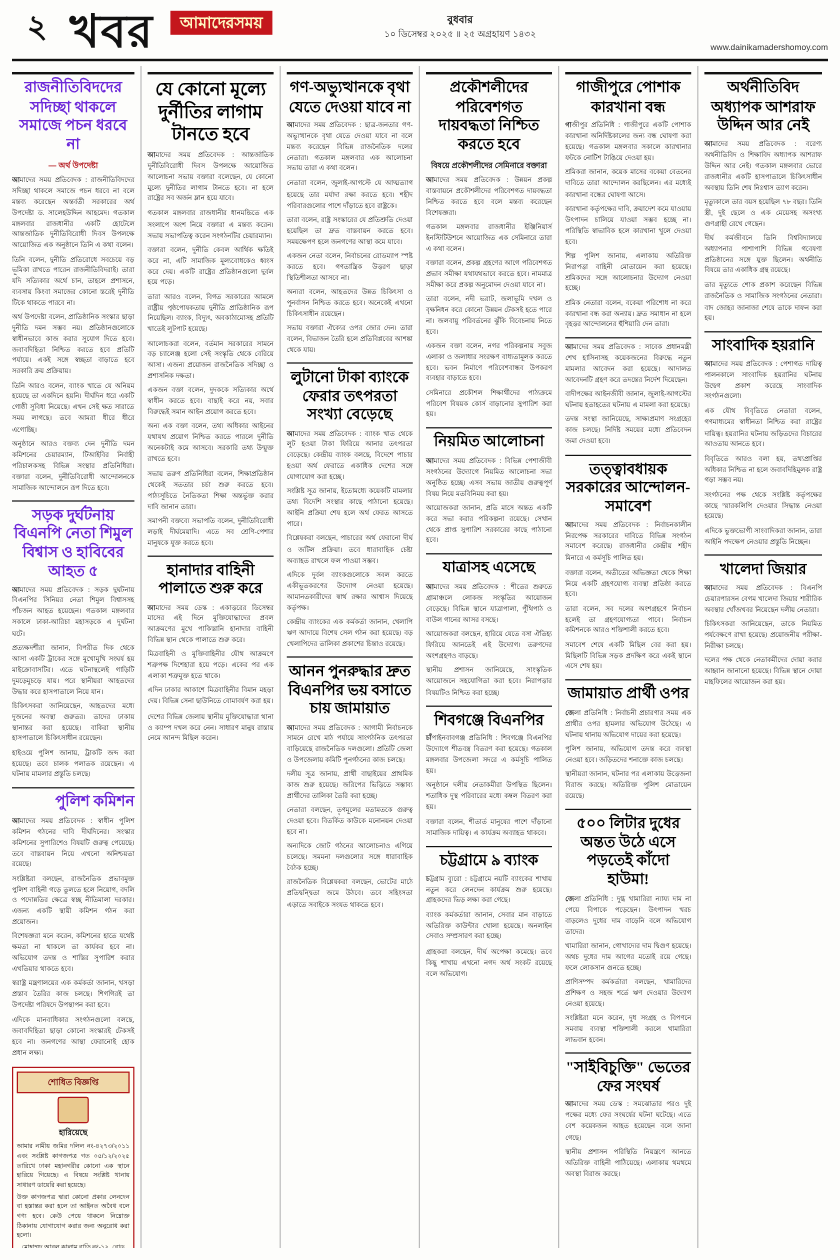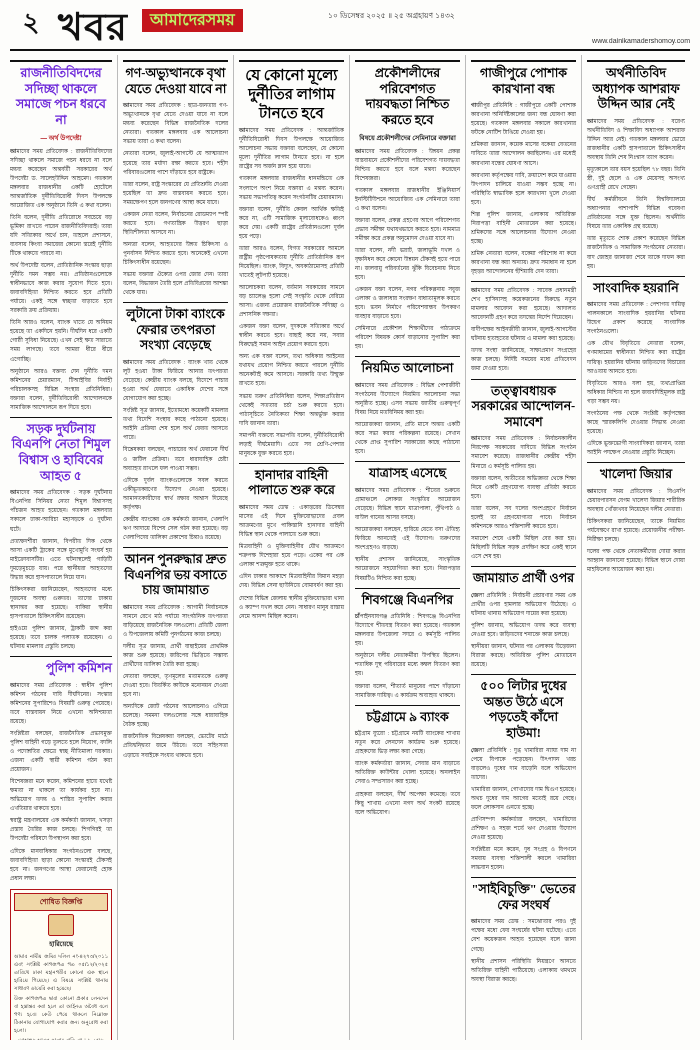--- a/index.html
+++ b/index.html
@@ -39,23 +39,23 @@
   .section-title {
     font-family: "Liberation Serif", serif;
     font-size: 38px;
     font-weight: bold;
     letter-spacing: 1px;
     padding: 0 14px 0 6px;
     line-height: 1;
   }
   .logo-box {
     background: #c4161c;
-    color: #bef264;
+    color: #fef9c3;
     font-family: "Liberation Serif", serif;
-    font-size: 16px;
+    font-size: 13px;
     font-weight: bold;
     padding: 3px 8px 4px 8px;
     line-height: 1;
     margin-top: 1px;
   }
   .date-block {
     flex: 1;
     text-align: center;
     font-size: 7.5px;
     line-height: 1.5;
@@ -161,20 +161,21 @@
 </head>
 <body>
 
 <div class="page">
 
   <div class="masthead">
     <div class="page-num">২</div>
     <div class="section-title">খবর</div>
     <div class="logo-box">আমাদেরসময়</div>
     <div class="date-block">
+      <div class="dow">বুধবার</div>
       <div>১০ ডিসেম্বর ২০২৫ ॥ ২৫ অগ্রহায়ণ ১৪৩২</div>
     </div>
     <div class="site">www.dainikamadershomoy.com</div>
   </div>
 
   <div class="grid">
 
     <div class="col first">
       <div class="hl thick"></div>
       <h2 class="head red">রাজনীতিবিদদের সদিচ্ছা থাকলে সমাজে পচন ধরবে না</h2>
@@ -208,47 +209,20 @@
         <p>উক্ত কাগজপত্র দ্বারা কোনো প্রকার লেনদেন বা হস্তান্তর করা হলে তা আইনত অবৈধ বলে গণ্য হবে। কেউ পেয়ে থাকলে নিম্নোক্ত ঠিকানায় যোগাযোগ করার জন্য অনুরোধ করা হলো।</p>
         <p class="center">মোহাম্মদ আবুল কালাম
 বাড়ি নং-১২, রোড নং-৫
 ধানমন্ডি, ঢাকা-১২০৫
 মোবাইল: ০১৭১১-০০০০০০</p>
       </div>
     </div>
 
     <div class="col">
       <div class="hl thick"></div>
-      <h2 class="head">গণ-অভ্যুত্থানকে বৃথা যেতে দেওয়া যাবে না</h2>
-      <p class="body lead">আমাদের সময় প্রতিবেদক : ছাত্র-জনতার গণ-অভ্যুত্থানকে বৃথা যেতে দেওয়া যাবে না বলে মন্তব্য করেছেন বিভিন্ন রাজনৈতিক দলের নেতারা। গতকাল মঙ্গলবার এক আলোচনা সভায় তারা এ কথা বলেন।</p>
-      <p class="body">নেতারা বলেন, জুলাই-আগস্টে যে আত্মত্যাগ হয়েছে তার মর্যাদা রক্ষা করতে হবে। শহীদ পরিবারগুলোর পাশে দাঁড়াতে হবে রাষ্ট্রকে।</p>
-      <p class="body">তারা বলেন, রাষ্ট্র সংস্কারের যে প্রতিশ্রুতি দেওয়া হয়েছিল তা দ্রুত বাস্তবায়ন করতে হবে। সময়ক্ষেপণ হলে জনগণের আস্থা কমে যাবে।</p>
-      <p class="body">একজন নেতা বলেন, নির্বাচনের রোডম্যাপ স্পষ্ট করতে হবে। গণতান্ত্রিক উত্তরণ ছাড়া স্থিতিশীলতা আসবে না।</p>
-      <p class="body">অন্যরা বলেন, আহতদের উন্নত চিকিৎসা ও পুনর্বাসন নিশ্চিত করতে হবে। অনেকেই এখনো চিকিৎসাধীন রয়েছেন।</p>
-      <p class="body">সভায় বক্তারা ঐক্যের ওপর জোর দেন। তারা বলেন, বিভাজন তৈরি হলে প্রতিবিপ্লবের আশঙ্কা থেকে যায়।</p>
-
-      <div class="hl"></div>
-      <h2 class="head">লুটানো টাকা ব্যাংকে ফেরার তৎপরতা সংখ্যা বেড়েছে</h2>
-      <p class="body lead">আমাদের সময় প্রতিবেদক : ব্যাংক খাত থেকে লুট হওয়া টাকা ফিরিয়ে আনার তৎপরতা বেড়েছে। কেন্দ্রীয় ব্যাংক বলছে, বিদেশে পাচার হওয়া অর্থ ফেরাতে একাধিক দেশের সঙ্গে যোগাযোগ করা হচ্ছে।</p>
-      <p class="body">সংশ্লিষ্ট সূত্র জানায়, ইতোমধ্যে কয়েকটি মামলার তথ্য বিদেশি সংস্থার কাছে পাঠানো হয়েছে। আইনি প্রক্রিয়া শেষ হলে অর্থ ফেরত আসতে পারে।</p>
-      <p class="body">বিশ্লেষকরা বলছেন, পাচারের অর্থ ফেরানো দীর্ঘ ও জটিল প্রক্রিয়া। তবে ধারাবাহিক চেষ্টা অব্যাহত রাখলে ফল পাওয়া সম্ভব।</p>
-      <p class="body">এদিকে দুর্বল ব্যাংকগুলোকে সবল করতে একীভূতকরণের উদ্যোগ নেওয়া হয়েছে। আমানতকারীদের স্বার্থ রক্ষার আশ্বাস দিয়েছে কর্তৃপক্ষ।</p>
-      <p class="body">কেন্দ্রীয় ব্যাংকের এক কর্মকর্তা জানান, খেলাপি ঋণ আদায়ে বিশেষ সেল গঠন করা হয়েছে। বড় খেলাপিদের তালিকা প্রকাশের চিন্তাও রয়েছে।</p>
-
-      <div class="hl"></div>
-      <h2 class="head">আনন পুনরুদ্ধার দ্রুত বিএনপির ভয় বসাতে চায় জামায়াত</h2>
-      <p class="body lead">আমাদের সময় প্রতিবেদক : আগামী নির্বাচনকে সামনে রেখে মাঠ পর্যায়ে সাংগঠনিক তৎপরতা বাড়িয়েছে রাজনৈতিক দলগুলো। প্রতিটি জেলা ও উপজেলায় কমিটি পুনর্গঠনের কাজ চলছে।</p>
-      <p class="body">দলীয় সূত্র জানায়, প্রার্থী বাছাইয়ের প্রাথমিক কাজ শুরু হয়েছে। জরিপের ভিত্তিতে সম্ভাব্য প্রার্থীদের তালিকা তৈরি করা হচ্ছে।</p>
-      <p class="body">নেতারা বলছেন, তৃণমূলের মতামতকে গুরুত্ব দেওয়া হবে। বিতর্কিত কাউকে মনোনয়ন দেওয়া হবে না।</p>
-      <p class="body">অন্যদিকে জোট গঠনের আলোচনাও এগিয়ে চলেছে। সমমনা দলগুলোর সঙ্গে ধারাবাহিক বৈঠক হচ্ছে।</p>
-      <p class="body">রাজনৈতিক বিশ্লেষকরা বলছেন, ভোটের মাঠে প্রতিদ্বন্দ্বিতা জমে উঠবে। তবে সহিংসতা এড়াতে সবাইকে সংযত থাকতে হবে।</p>
-    </div>
-
-    <div class="col">
-      <div class="hl thick"></div>
       <h2 class="head big">যে কোনো মূল্যে দুর্নীতির লাগাম টানতে হবে</h2>
       <p class="body lead">আমাদের সময় প্রতিবেদক : আন্তর্জাতিক দুর্নীতিবিরোধী দিবস উপলক্ষে আয়োজিত আলোচনা সভায় বক্তারা বলেছেন, যে কোনো মূল্যে দুর্নীতির লাগাম টানতে হবে। না হলে রাষ্ট্রের সব অর্জন ম্লান হয়ে যাবে।</p>
       <p class="body">গতকাল মঙ্গলবার রাজধানীর ধানমন্ডিতে এক সংলাপে অংশ নিয়ে বক্তারা এ মন্তব্য করেন। সভায় সভাপতিত্ব করেন সংগঠনটির চেয়ারম্যান।</p>
       <p class="body">বক্তারা বলেন, দুর্নীতি কেবল আর্থিক ক্ষতিই করে না, এটি সামাজিক মূল্যবোধকেও ধ্বংস করে দেয়। একটি রাষ্ট্রের প্রতিষ্ঠানগুলো দুর্বল হয়ে পড়ে।</p>
       <p class="body">তারা আরও বলেন, বিগত সরকারের আমলে রাষ্ট্রীয় পৃষ্ঠপোষকতায় দুর্নীতি প্রাতিষ্ঠানিক রূপ নিয়েছিল। ব্যাংক, বিদ্যুৎ, অবকাঠামোসহ প্রতিটি খাতেই লুটপাট হয়েছে।</p>
       <p class="body">আলোচকরা বলেন, বর্তমান সরকারের সামনে বড় চ্যালেঞ্জ হলো সেই সংস্কৃতি থেকে বেরিয়ে আসা। এজন্য প্রয়োজন রাজনৈতিক সদিচ্ছা ও প্রশাসনিক দক্ষতা।</p>
       <p class="body">একজন বক্তা বলেন, দুদককে সত্যিকার অর্থে স্বাধীন করতে হবে। বাছাই করে নয়, সবার বিরুদ্ধেই সমান আইন প্রয়োগ করতে হবে।</p>
       <p class="body">অন্য এক বক্তা বলেন, তথ্য অধিকার আইনের যথাযথ প্রয়োগ নিশ্চিত করতে পারলে দুর্নীতি অনেকটাই কমে আসবে। সরকারি তথ্য উন্মুক্ত রাখতে হবে।</p>
       <p class="body">সভায় তরুণ প্রতিনিধিরা বলেন, শিক্ষাপ্রতিষ্ঠান থেকেই সততার চর্চা শুরু করতে হবে। পাঠ্যসূচিতে নৈতিকতা শিক্ষা অন্তর্ভুক্ত করার দাবি জানান তারা।</p>
       <p class="body">সমাপনী বক্তব্যে সভাপতি বলেন, দুর্নীতিবিরোধী লড়াই দীর্ঘমেয়াদি। এতে সব শ্রেণি-পেশার মানুষকে যুক্ত করতে হবে।</p>
@@ -256,20 +230,47 @@
       <div class="hl"></div>
       <h2 class="head">হানাদার বাহিনী পালাতে শুরু করে</h2>
       <p class="body lead">আমাদের সময় ডেস্ক : একাত্তরের ডিসেম্বর মাসের এই দিনে মুক্তিযোদ্ধাদের প্রবল আক্রমণের মুখে পাকিস্তানি হানাদার বাহিনী বিভিন্ন স্থান থেকে পালাতে শুরু করে।</p>
       <p class="body">মিত্রবাহিনী ও মুক্তিবাহিনীর যৌথ আক্রমণে শত্রুপক্ষ দিশেহারা হয়ে পড়ে। একের পর এক এলাকা শত্রুমুক্ত হতে থাকে।</p>
       <p class="body">এদিন ঢাকার আকাশে মিত্রবাহিনীর বিমান মহড়া দেয়। বিভিন্ন সেনা ছাউনিতে বোমাবর্ষণ করা হয়।</p>
       <p class="body">দেশের বিভিন্ন জেলায় স্থানীয় মুক্তিযোদ্ধারা থানা ও ক্যাম্প দখল করে নেন। সাধারণ মানুষ রাস্তায় নেমে আনন্দ মিছিল করেন।</p>
     </div>
 
     <div class="col">
       <div class="hl thick"></div>
+      <h2 class="head">গণ-অভ্যুত্থানকে বৃথা যেতে দেওয়া যাবে না</h2>
+      <p class="body lead">আমাদের সময় প্রতিবেদক : ছাত্র-জনতার গণ-অভ্যুত্থানকে বৃথা যেতে দেওয়া যাবে না বলে মন্তব্য করেছেন বিভিন্ন রাজনৈতিক দলের নেতারা। গতকাল মঙ্গলবার এক আলোচনা সভায় তারা এ কথা বলেন।</p>
+      <p class="body">নেতারা বলেন, জুলাই-আগস্টে যে আত্মত্যাগ হয়েছে তার মর্যাদা রক্ষা করতে হবে। শহীদ পরিবারগুলোর পাশে দাঁড়াতে হবে রাষ্ট্রকে।</p>
+      <p class="body">তারা বলেন, রাষ্ট্র সংস্কারের যে প্রতিশ্রুতি দেওয়া হয়েছিল তা দ্রুত বাস্তবায়ন করতে হবে। সময়ক্ষেপণ হলে জনগণের আস্থা কমে যাবে।</p>
+      <p class="body">একজন নেতা বলেন, নির্বাচনের রোডম্যাপ স্পষ্ট করতে হবে। গণতান্ত্রিক উত্তরণ ছাড়া স্থিতিশীলতা আসবে না।</p>
+      <p class="body">অন্যরা বলেন, আহতদের উন্নত চিকিৎসা ও পুনর্বাসন নিশ্চিত করতে হবে। অনেকেই এখনো চিকিৎসাধীন রয়েছেন।</p>
+      <p class="body">সভায় বক্তারা ঐক্যের ওপর জোর দেন। তারা বলেন, বিভাজন তৈরি হলে প্রতিবিপ্লবের আশঙ্কা থেকে যায়।</p>
+
+      <div class="hl"></div>
+      <h2 class="head">লুটানো টাকা ব্যাংকে ফেরার তৎপরতা সংখ্যা বেড়েছে</h2>
+      <p class="body lead">আমাদের সময় প্রতিবেদক : ব্যাংক খাত থেকে লুট হওয়া টাকা ফিরিয়ে আনার তৎপরতা বেড়েছে। কেন্দ্রীয় ব্যাংক বলছে, বিদেশে পাচার হওয়া অর্থ ফেরাতে একাধিক দেশের সঙ্গে যোগাযোগ করা হচ্ছে।</p>
+      <p class="body">সংশ্লিষ্ট সূত্র জানায়, ইতোমধ্যে কয়েকটি মামলার তথ্য বিদেশি সংস্থার কাছে পাঠানো হয়েছে। আইনি প্রক্রিয়া শেষ হলে অর্থ ফেরত আসতে পারে।</p>
+      <p class="body">বিশ্লেষকরা বলছেন, পাচারের অর্থ ফেরানো দীর্ঘ ও জটিল প্রক্রিয়া। তবে ধারাবাহিক চেষ্টা অব্যাহত রাখলে ফল পাওয়া সম্ভব।</p>
+      <p class="body">এদিকে দুর্বল ব্যাংকগুলোকে সবল করতে একীভূতকরণের উদ্যোগ নেওয়া হয়েছে। আমানতকারীদের স্বার্থ রক্ষার আশ্বাস দিয়েছে কর্তৃপক্ষ।</p>
+      <p class="body">কেন্দ্রীয় ব্যাংকের এক কর্মকর্তা জানান, খেলাপি ঋণ আদায়ে বিশেষ সেল গঠন করা হয়েছে। বড় খেলাপিদের তালিকা প্রকাশের চিন্তাও রয়েছে।</p>
+
+      <div class="hl"></div>
+      <h2 class="head">আনন পুনরুদ্ধার দ্রুত বিএনপির ভয় বসাতে চায় জামায়াত</h2>
+      <p class="body lead">আমাদের সময় প্রতিবেদক : আগামী নির্বাচনকে সামনে রেখে মাঠ পর্যায়ে সাংগঠনিক তৎপরতা বাড়িয়েছে রাজনৈতিক দলগুলো। প্রতিটি জেলা ও উপজেলায় কমিটি পুনর্গঠনের কাজ চলছে।</p>
+      <p class="body">দলীয় সূত্র জানায়, প্রার্থী বাছাইয়ের প্রাথমিক কাজ শুরু হয়েছে। জরিপের ভিত্তিতে সম্ভাব্য প্রার্থীদের তালিকা তৈরি করা হচ্ছে।</p>
+      <p class="body">নেতারা বলছেন, তৃণমূলের মতামতকে গুরুত্ব দেওয়া হবে। বিতর্কিত কাউকে মনোনয়ন দেওয়া হবে না।</p>
+      <p class="body">অন্যদিকে জোট গঠনের আলোচনাও এগিয়ে চলেছে। সমমনা দলগুলোর সঙ্গে ধারাবাহিক বৈঠক হচ্ছে।</p>
+      <p class="body">রাজনৈতিক বিশ্লেষকরা বলছেন, ভোটের মাঠে প্রতিদ্বন্দ্বিতা জমে উঠবে। তবে সহিংসতা এড়াতে সবাইকে সংযত থাকতে হবে।</p>
+    </div>
+
+    <div class="col">
+      <div class="hl thick"></div>
       <h2 class="head">প্রকৌশলীদের পরিবেশগত দায়বদ্ধতা নিশ্চিত করতে হবে</h2>
       <div class="byline">বিষয়ে প্রকৌশলীদের সেমিনারে বক্তারা</div>
       <p class="body lead">আমাদের সময় প্রতিবেদক : উন্নয়ন প্রকল্প বাস্তবায়নে প্রকৌশলীদের পরিবেশগত দায়বদ্ধতা নিশ্চিত করতে হবে বলে মন্তব্য করেছেন বিশেষজ্ঞরা।</p>
       <p class="body">গতকাল মঙ্গলবার রাজধানীর ইঞ্জিনিয়ার্স ইনস্টিটিউশনে আয়োজিত এক সেমিনারে তারা এ কথা বলেন।</p>
       <p class="body">বক্তারা বলেন, প্রকল্প গ্রহণের আগে পরিবেশগত প্রভাব সমীক্ষা যথাযথভাবে করতে হবে। নামমাত্র সমীক্ষা করে প্রকল্প অনুমোদন দেওয়া যাবে না।</p>
       <p class="body">তারা বলেন, নদী ভরাট, জলাভূমি দখল ও বৃক্ষনিধন করে কোনো উন্নয়ন টেকসই হতে পারে না। জলবায়ু পরিবর্তনের ঝুঁকি বিবেচনায় নিতে হবে।</p>
       <p class="body">একজন বক্তা বলেন, নগর পরিকল্পনায় সবুজ এলাকা ও জলাধার সংরক্ষণ বাধ্যতামূলক করতে হবে। ভবন নির্মাণে পরিবেশবান্ধব উপকরণ ব্যবহার বাড়াতে হবে।</p>
       <p class="body">সেমিনারে প্রকৌশল শিক্ষার্থীদের পাঠ্যক্রমে পরিবেশ বিষয়ক কোর্স বাড়ানোর সুপারিশ করা হয়।</p>
 
       <div class="hl"></div>

